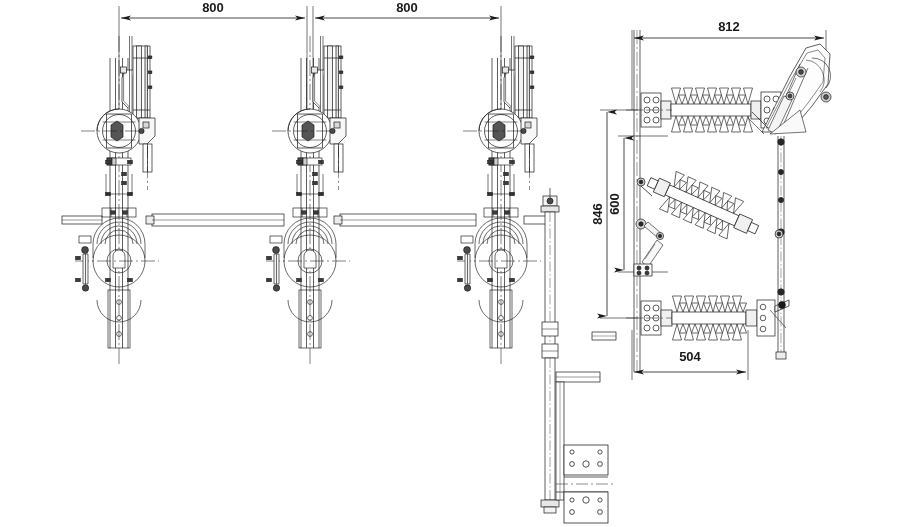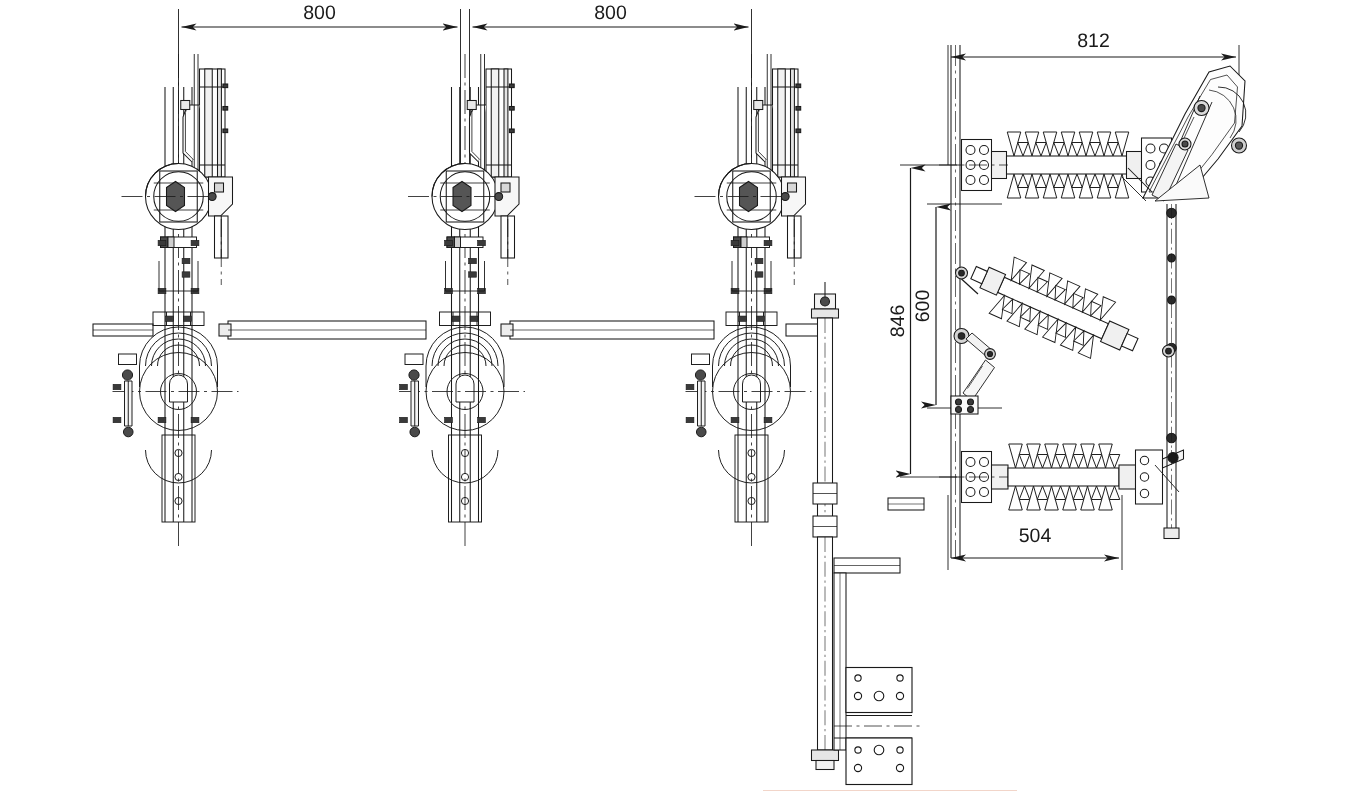--- a/index.html
+++ b/index.html
@@ -2,21 +2,21 @@
 <html><head>
 <meta charset="utf-8">
 <title>Technical Drawing</title>
 <style>
   html,body{margin:0;padding:0;background:#ffffff;}
   body{
     width:900px;height:527px;overflow:hidden;
     font-family:"Liberation Sans", sans-serif;
     color:#1a1a1a;
   }
-  #sheet{position:relative;width:900px;height:527px;background:#c2410c;}
+  #sheet{position:relative;width:900px;height:527px;background:#c2410c;font-weight:bold;}
   #sheet svg{display:block;position:absolute;top:0;left:0;}
   .dimtext{
     font-family:"Liberation Sans", sans-serif;
     font-size:13px;
     fill:#1a1a1a;
     text-anchor:middle;
     dominant-baseline:middle;
   }
   text{user-select:none;}
 </style>

